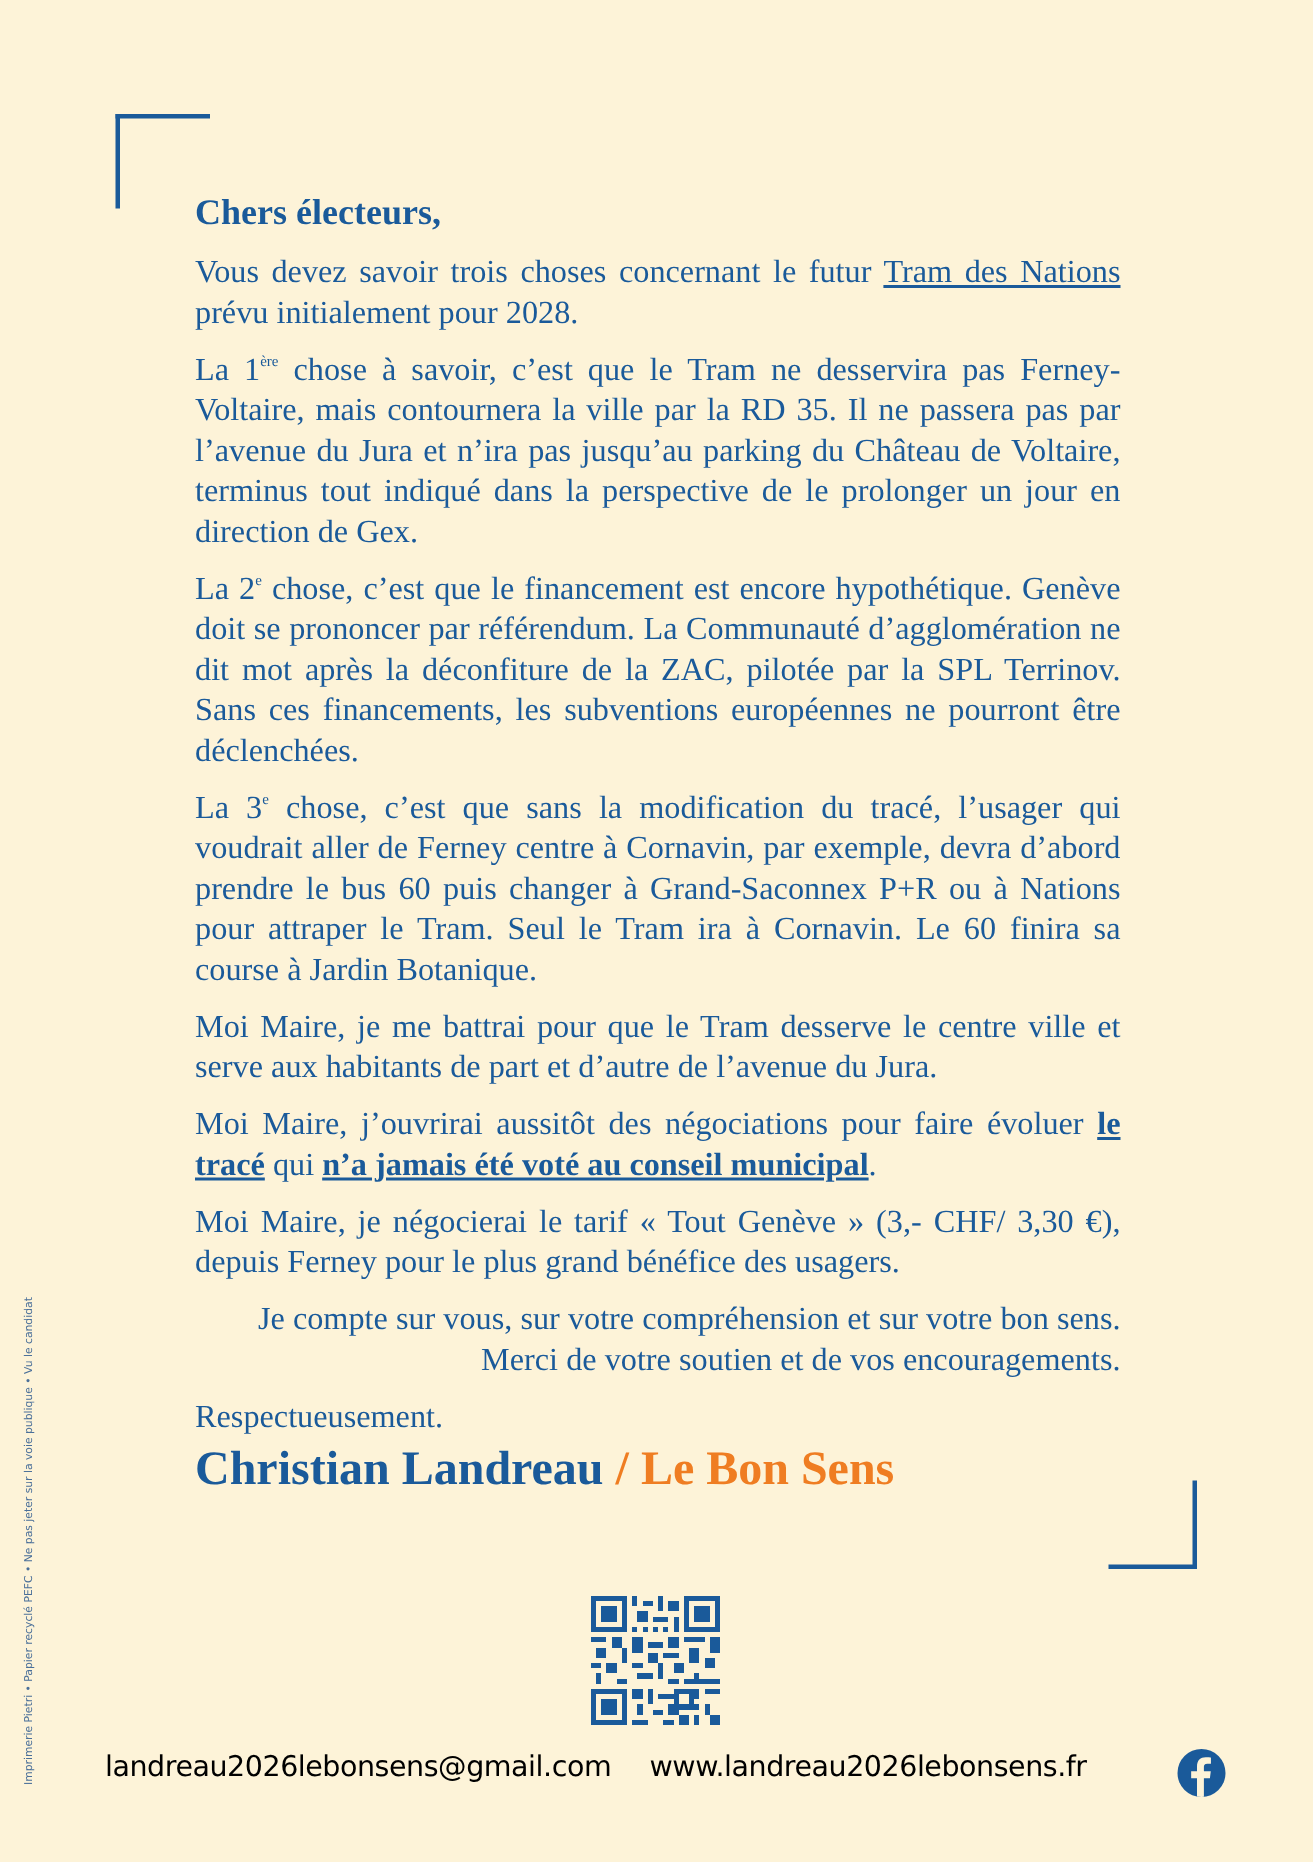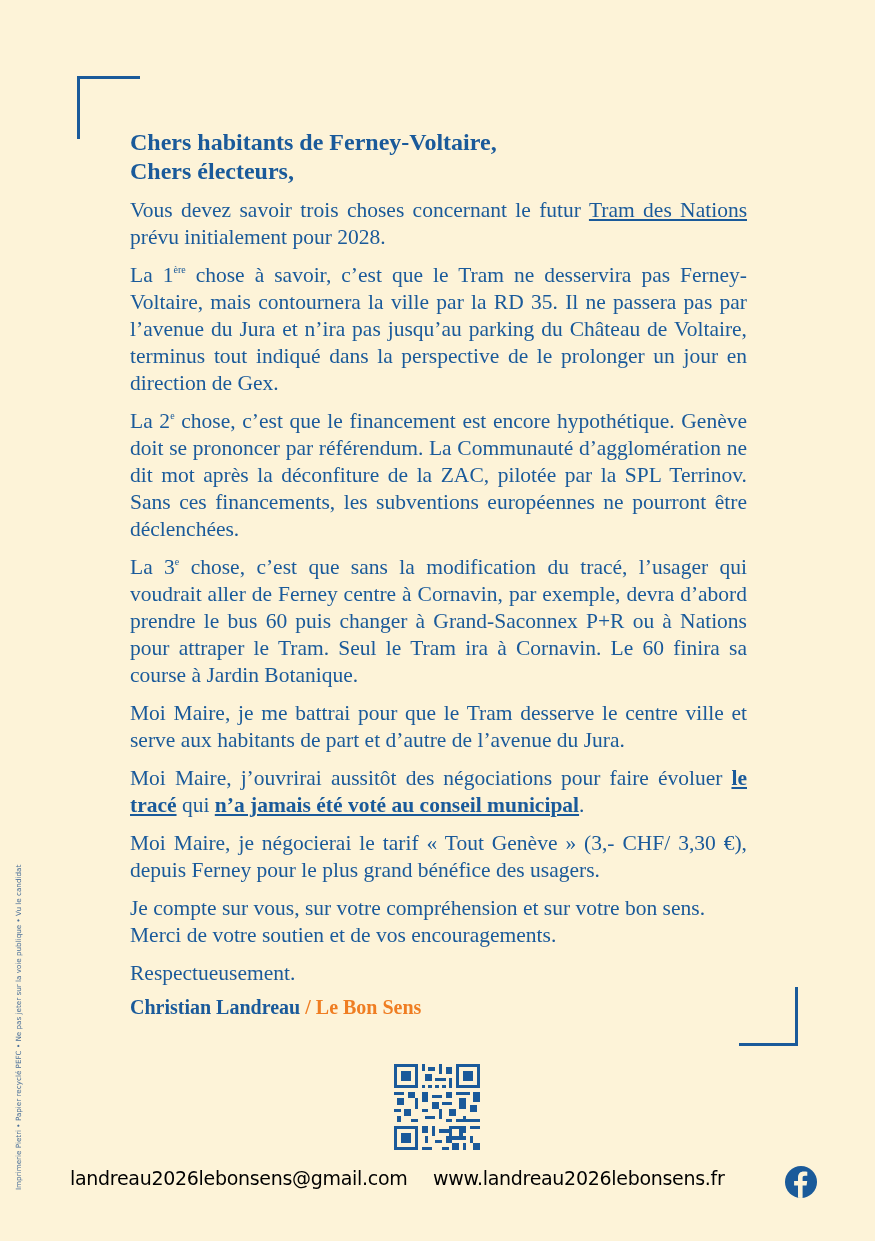--- a/index.html
+++ b/index.html
@@ -6,56 +6,55 @@
   body{width:875px;height:1241px;background:#fdf3d8;position:relative;overflow:hidden;color:#1a5a9a;}
   .corner-tl{position:absolute;left:77px;top:76px;width:60px;height:60px;border-top:3px solid #1a5a9a;border-left:3px solid #1a5a9a;}
   .corner-br{position:absolute;left:739px;top:987px;width:56px;height:56px;border-bottom:3px solid #1a5a9a;border-right:3px solid #1a5a9a;}
   .letter{position:absolute;left:130px;top:128px;width:617px;font-family:"Liberation Serif",serif;font-size:21.5px;line-height:27px;color:#1a5a9a;}
   .greeting{font-weight:bold;font-size:24px;line-height:29px;margin:0 0 11px 0;}
   .para{margin:0 0 11px 0;text-align:justify;}
   .u{text-decoration:underline;}
   .bu{font-weight:bold;text-decoration:underline;}
   sup{font-size:10px;line-height:0;vertical-align:9px;}
   .closing{margin:0 0 6px 0;}
-  .signature{font-weight:bold;font-size:20px;line-height:29px;}
+  .signature{font-weight:bold;font-size:32px;line-height:29px;}
   .orange{color:#ef7d22;}
   .side-note{position:absolute;left:14px;top:1190px;transform-origin:0 0;transform:rotate(-90deg);white-space:nowrap;font-family:"DejaVu Sans",sans-serif;font-size:7.2px;color:#4a6f99;}
   .qr{position:absolute;left:394px;top:1064px;width:86px;height:86px;}
   .footer{position:absolute;top:1167px;font-family:"DejaVu Sans",sans-serif;font-size:19px;color:#000000;letter-spacing:-0.3px;}
   .email{left:70px;}
   .website{left:433px;}
   .fb{position:absolute;left:785px;top:1166px;width:32px;height:32px;border-radius:50%;background:#1a5a9a;overflow:hidden;}
 </style>
 </head>
 <body>
 
 <div class="corner-tl"></div>
 <div class="corner-br"></div>
 
 <div class="letter">
   <div class="greeting">
-    <div>Chers habitants de Ferney-Voltaire,</div>
     <div>Chers électeurs,</div>
   </div>
 
   <p class="para"><span>Vous devez savoir trois choses concernant le futur </span><span class="u">Tram des Nations</span><span> prévu initialement pour 2028.</span></p>
 
   <p class="para"><span>La 1</span><sup>ère</sup><span> chose à savoir, c’est que le Tram ne desservira pas Ferney-Voltaire, mais  contournera la ville par la RD 35. Il ne passera pas par l’avenue du Jura et n’ira pas jusqu’au parking du Château de Voltaire, terminus tout indiqué dans la perspective de le prolonger un jour en direction de Gex.</span></p>
 
   <p class="para"><span>La 2</span><sup>e</sup><span> chose, c’est que le financement est encore hypothétique. Genève doit se prononcer par référendum. La Communauté d’agglomération ne dit mot après la déconfiture de la ZAC, pilotée par la SPL Terrinov. Sans ces financements, les subventions européennes ne pourront être déclenchées.</span></p>
 
   <p class="para"><span>La 3</span><sup>e</sup><span> chose, c’est que sans la modification du tracé, l’usager qui voudrait aller de Ferney centre à Cornavin, par exemple, devra d’abord prendre le bus 60 puis changer à Grand-Saconnex P+R ou à Nations pour attraper le Tram. Seul le Tram ira à Cornavin. Le 60 finira sa course à Jardin Botanique.</span></p>
 
   <p class="para">Moi Maire, je me battrai pour que le Tram desserve le centre ville et serve aux habitants de part et d’autre de l’avenue du Jura.</p>
 
   <p class="para"><span>Moi Maire, j’ouvrirai aussitôt des négociations pour faire évoluer </span><span class="bu">le tracé</span><span> qui </span><span class="bu">n’a jamais été voté au conseil municipal</span><span>.</span></p>
 
   <p class="para">Moi Maire, je négocierai  le tarif « Tout Genève » (3,- CHF/ 3,30 €), depuis Ferney pour le plus grand bénéfice des usagers.</p>
 
-  <p class="para" style="text-align:left">Je compte sur vous, sur votre compréhension et sur votre bon sens. Merci de votre soutien et de vos encouragements.</p>
+  <p class="para" style="text-align:right">Je compte sur vous, sur votre compréhension et sur votre bon sens. Merci de votre soutien et de vos encouragements.</p>
 
   <p class="closing">Respectueusement.</p>
 
   <div class="signature"><span>Christian Landreau</span><span class="orange" style="white-space:pre"> / </span><span class="orange">Le Bon Sens</span></div>
 </div>
 
 <div class="side-note">Imprimerie Pietri • Papier recyclé PEFC • Ne pas jeter sur la voie publique • Vu le candidat</div>
 
 <svg class="qr" viewBox="0 0 25 25" shape-rendering="crispEdges">
   <g fill="#1a5a9a">

